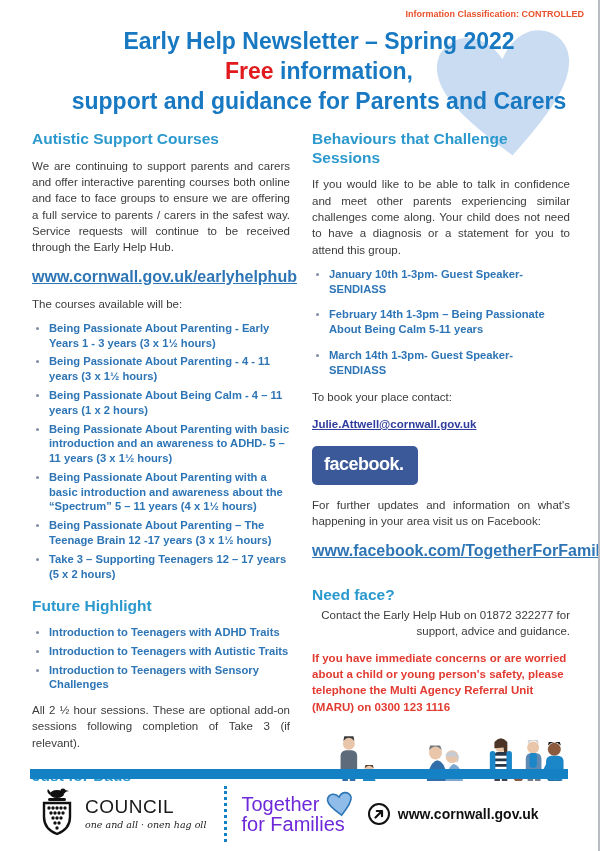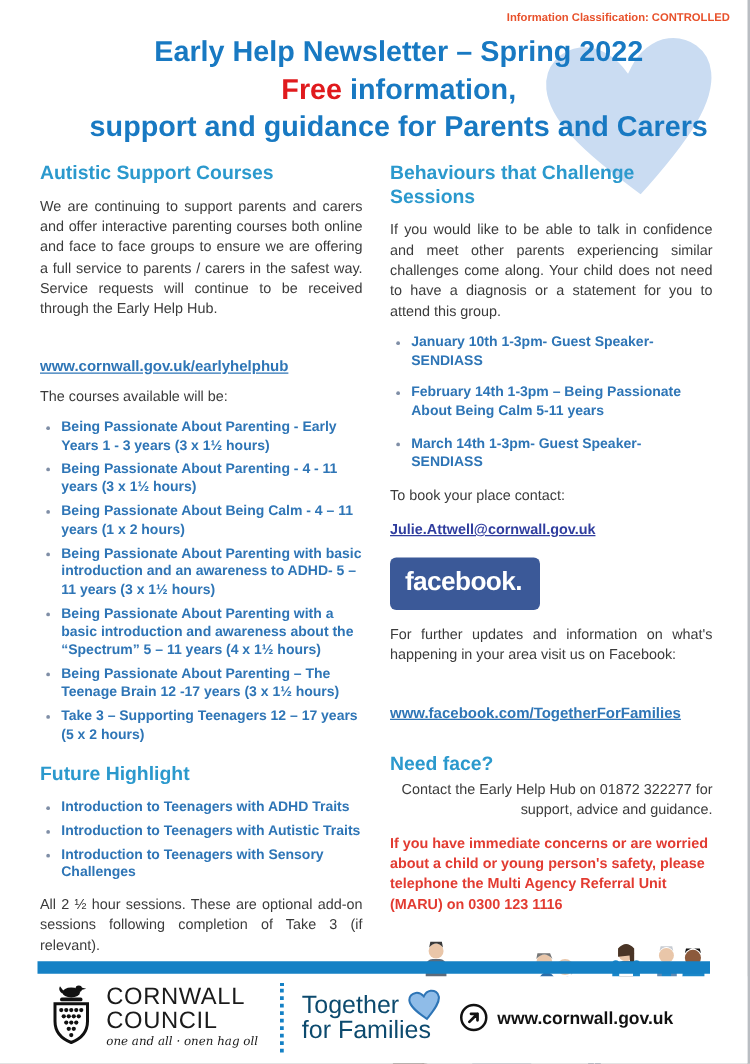--- a/index.html
+++ b/index.html
@@ -33,22 +33,22 @@
   h2.section {
     font-size:15.5px; font-weight:bold; color:#2b99cd;
     margin:0 0 9px 0; line-height:1.2;
   }
   h2.mt { margin-top:16px; }
   p.body {
     font-size:11.5px; color:#3b3b3b; text-align:justify;
     line-height:1.42; margin:0 0 9px 0;
   }
   a.biglink {
-    display:inline-block; font-size:12px; font-weight:bold; color:#2e75b6;
-    text-decoration:underline; margin:21px 0 10px 0; cursor:pointer;
+    display:inline-block; font-size:16px; font-weight:bold; color:#2e75b6;
+    text-decoration:underline; margin:3px 0 10px 0; cursor:pointer;
   }
   a.navy { color:#2f3d9e; }
   a.email {
     display:inline-block; font-size:11.5px; font-weight:bold; color:#2f3d9e;
     text-decoration:underline; margin:2px 0 10px 0; cursor:pointer;
   }
   ul.blue { margin:2px 0 10px 0; padding-left:17px; list-style:disc; }
   ul.blue li {
     font-size:11.2px; font-weight:bold; color:#2e75b6;
     line-height:1.32; margin-bottom:4px;
@@ -58,21 +58,21 @@
   p.warning {
     font-size:11.5px; font-weight:bold; color:#e23b31;
     line-height:1.42; text-align:left; margin:10px 0 6px 0;
   }
   
   .fb-badge {
     display:inline-block; background:#3b5998; border-radius:5px;
     padding:8px 14px 10px 12px; margin:6px 0 12px 0; cursor:pointer;
   }
   .fb-badge span {
-    color:#fff; font-weight:bold; font-size:21px; letter-spacing:-0.5px;
+    color:#fff; font-weight:bold; font-size:18px; letter-spacing:-0.5px;
     font-family:"Liberation Sans", sans-serif;
   }
   .needhelp p.body { text-align:right; }
   .illustration { margin-top:8px; width:100%; }
   
   .footer-bar {
     position:absolute; left:30px; right:30px; bottom:72px; height:10px;
     background:#1581c5; z-index:2;
   }
   .footer {
@@ -85,21 +85,21 @@
     font-weight:500;
   }
   .council-motto {
     font-family:"DejaVu Serif", serif; font-style:italic;
     font-size:9.5px; color:#1a1a1a; margin-top:2px;
   }
   .dotted-sep {
     height:56px; border-left:3px dotted #1581c5; margin:0 14px 0 18px;
   }
   .tff { position:relative; line-height:1.02; }
-  .tff-line { font-size:20px; color:#0c4a6e; font-weight:500; }
+  .tff-line { font-size:20px; color:#6d28d9; font-weight:500; }
   .tff-heart { position:absolute; top:-4px; left:84px; }
   .web-group { display:flex; align-items:center; margin-left:22px; }
   .website { font-size:14px; font-weight:bold; color:#111; margin-left:7px; }
 </style>
 </head>
 <body>
 
 <div class="page">
 
   <svg class="bg-heart" viewBox="0 0 24 22">
@@ -302,21 +302,20 @@
           <circle cx="27" cy="27" r="1.7"></circle>
         <circle cx="17" cy="32" r="1.7"></circle>
           <circle cx="21" cy="32" r="1.7"></circle>
           <circle cx="25" cy="32" r="1.7"></circle>
         <circle cx="19" cy="37" r="1.7"></circle>
           <circle cx="23" cy="37" r="1.7"></circle>
         <circle cx="21" cy="42" r="1.7"></circle>
       </g>
     </svg>
     <div class="council-text">
-      <div class="council-name">CORNWALL</div>
       <div class="council-name">COUNCIL</div>
       <div class="council-motto">one and all · onen hag oll</div>
     </div>
 
     <div class="dotted-sep"></div>
 
     <div class="tff">
       <div class="tff-line">Together</div>
       <div class="tff-line">for Families</div>
       <svg class="tff-heart" width="30" height="28" viewBox="0 0 24 22">

